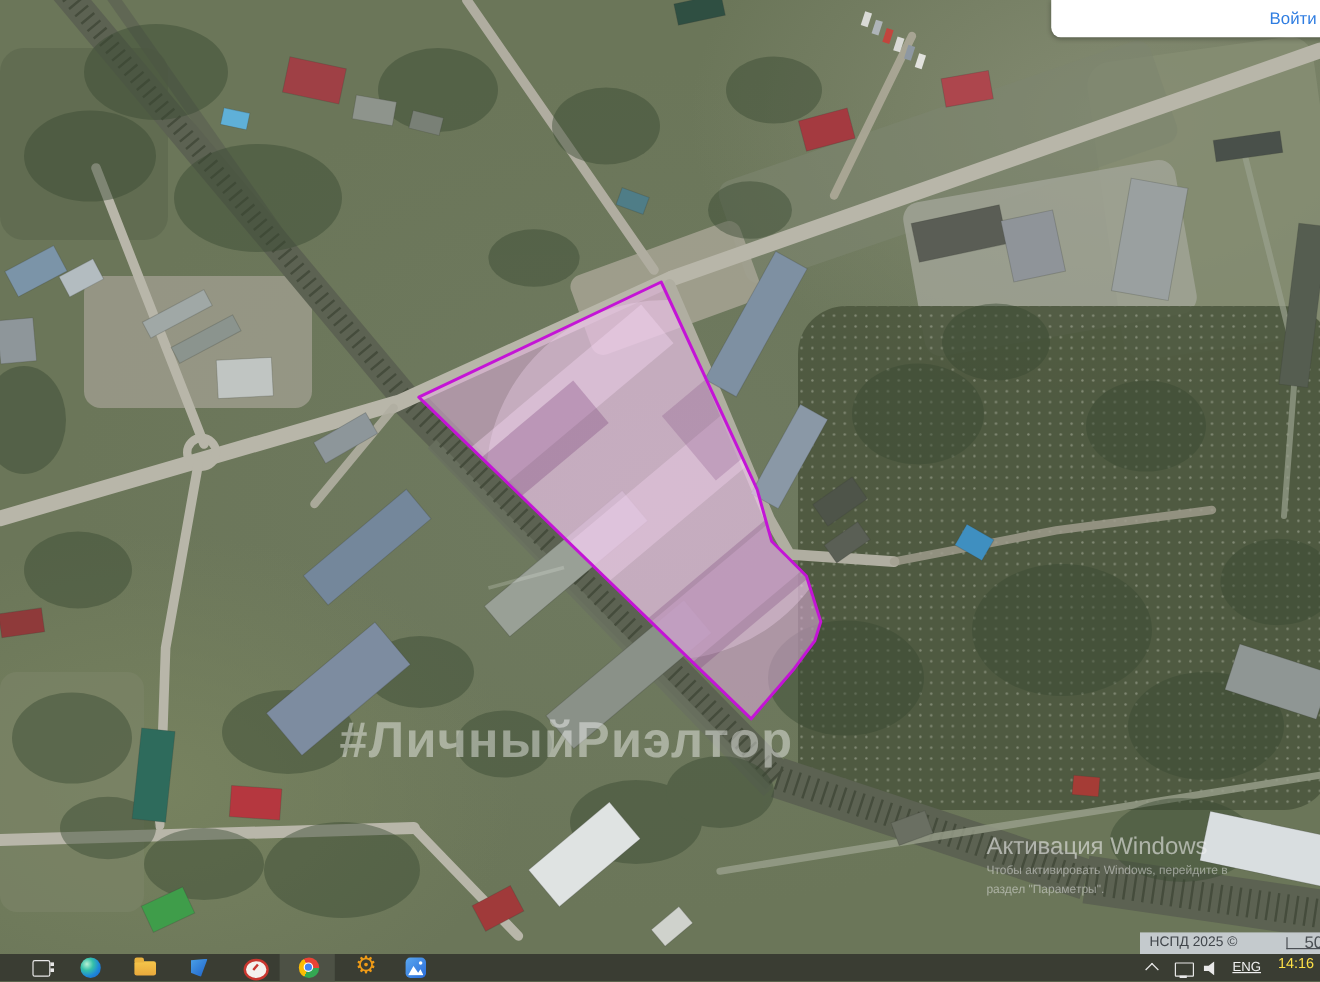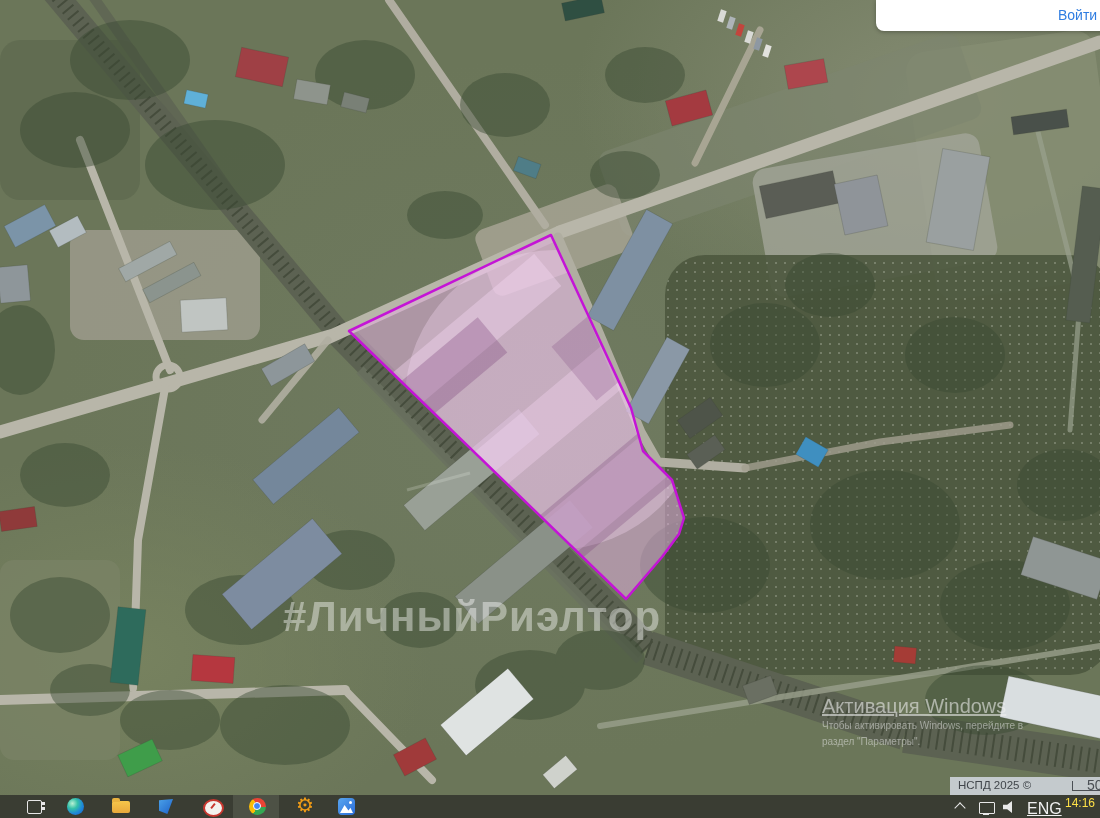--- a/index.html
+++ b/index.html
@@ -10,21 +10,21 @@
     background:
       radial-gradient(600px 400px at 85% 12%, #848b72 0%, rgba(132,139,114,0) 60%),
       radial-gradient(500px 350px at 12% 80%, #77825f 0%, rgba(119,130,95,0) 60%),
       radial-gradient(700px 500px at 50% 50%, #6f7a60 0%, rgba(111,122,96,0) 70%),
       #6b7659;}
   #sat{position:absolute;left:0;top:0;}
   
   .wm-realtor{position:absolute;left:283px;top:548px;font-size:42px;font-weight:bold;
     letter-spacing:1px;color:rgba(255,255,255,0.42);white-space:nowrap;margin-top:45px;}
   .activation{position:absolute;left:822px;top:694px;color:rgba(240,240,240,0.58);white-space:nowrap;}
-  .activation .t{font-size:20px;line-height:24px;font-weight:400;text-decoration:underline;}
+  .activation .t{font-size:20px;line-height:24px;font-weight:400;}
   .activation .s{font-size:10px;line-height:16px;color:rgba(235,235,235,0.5);}
   .attrib{position:absolute;left:950px;top:777px;width:160px;height:18px;
     background:rgba(206,212,217,0.9);}
   .attrib .txt{position:absolute;left:8px;top:2px;font-size:11.5px;color:#41464b;}
   .attrib .scale{position:absolute;left:122px;top:4px;width:60px;height:9px;
     border-left:1px solid #4a4f54;border-bottom:1px solid #4a4f54;}
   .attrib .scale span{position:absolute;left:14px;top:-4px;font-size:14px;color:#4a4f54;}
   
   .loginbar{position:absolute;left:876px;top:0;width:240px;height:31px;background:#ffffff;
     border-radius:0 0 0 8px;box-shadow:0 1px 4px rgba(0,0,0,0.3);}
@@ -53,21 +53,21 @@
   .i-photos::before{content:"";position:absolute;left:2px;top:7px;width:13px;height:8px;background:#ffffff;
     clip-path:polygon(0 100%,35% 0,65% 70%,80% 35%,100% 100%);}
   .i-photos::after{content:"";position:absolute;right:3px;top:3px;width:3px;height:3px;border-radius:50%;background:#ffffff;}
   .tray-chevron{left:956px;top:9px;width:7px;height:7px;border-top:1.8px solid #e8e8e8;border-left:1.8px solid #e8e8e8;transform:rotate(45deg);}
   .tray-net{left:979px;top:7px;width:14px;height:10px;border:1.5px solid #e8e8e8;border-radius:1px;}
   .tray-net::after{content:"";position:absolute;left:3px;top:10px;width:6px;height:2px;background:#e8e8e8;}
   .tray-vol{left:1003px;top:6px;width:12px;height:12px;background:#e8e8e8;
     clip-path:polygon(0 32%,35% 32%,75% 0,75% 100%,35% 68%,0 68%);}
   .tray-vol::after{content:"";position:absolute;left:9px;top:1px;width:7px;height:10px;
     border-right:1.6px solid #e8e8e8;border-radius:50%;}
-  .tray-lang{position:absolute;left:1027px;top:5px;font-size:16px;color:#f0f0f0;text-decoration:underline;}
+  .tray-lang{position:absolute;left:1027px;top:5px;font-size:11px;color:#f0f0f0;text-decoration:underline;}
   .tray-time{position:absolute;right:5px;top:1px;font-size:12px;color:#fde047;}
 </style>
 </head>
 <body>
 
 <div id="stage">
 
   <div id="map">
     <svg id="sat" width="1100" height="818" viewBox="0 0 1100 818">
       <defs>

